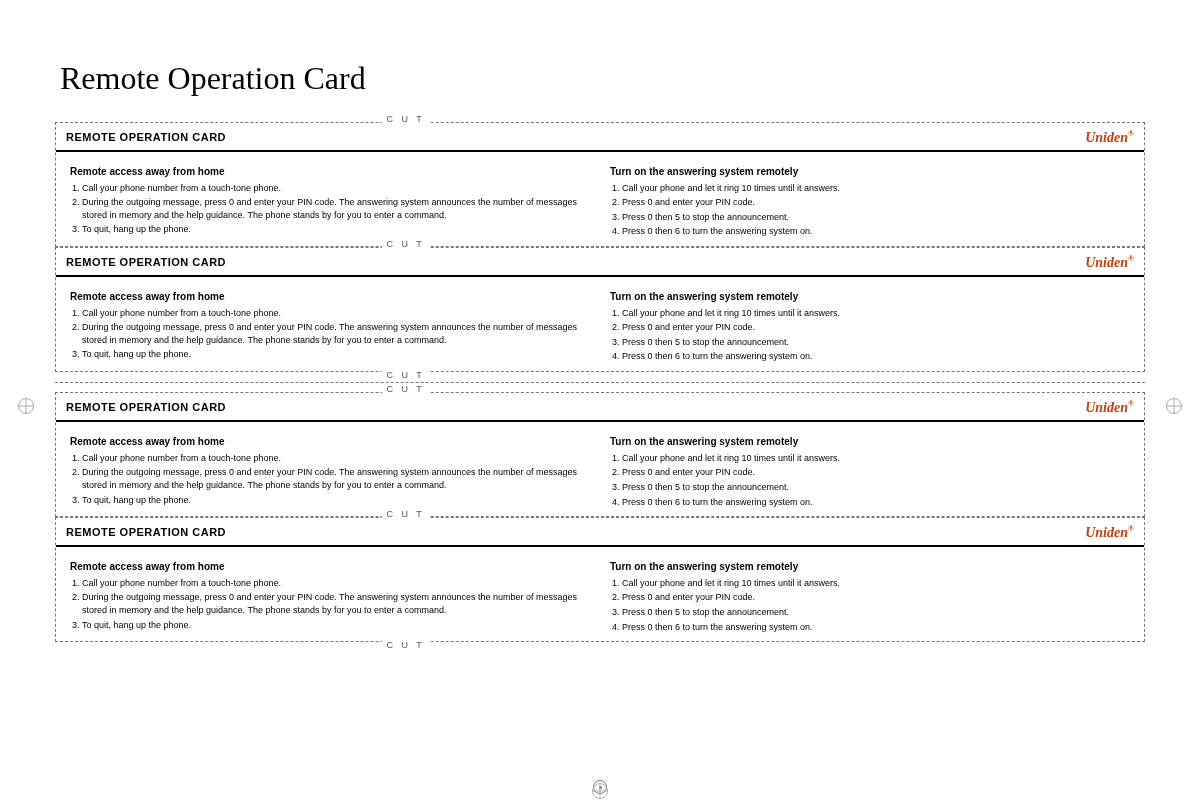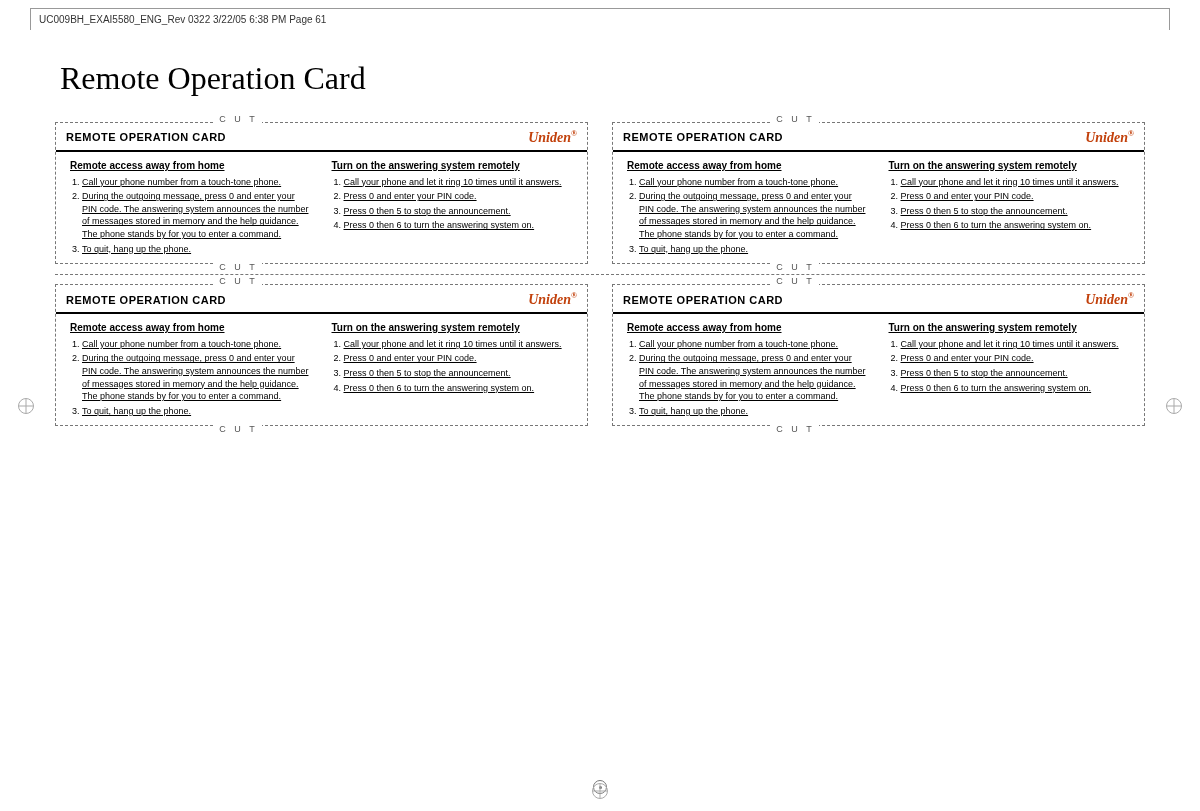--- a/index.html
+++ b/index.html
@@ -62,22 +62,21 @@
 
     .uniden-logo sup {
       font-size: 8px;
       font-style: normal;
     }
 
     .card-body {
       display: grid;
       grid-template-columns: 1fr 1fr;
       gap: 8px;
-      padding: 8px 8px 8px 8px;
-      text-decoration: underline;
+      padding: 14px 8px 8px 8px;
     }
 
     .card-section {
       padding: 0 6px;
     }
 
     .card-section:first-child {
       border-right: none;
     }
 
@@ -96,34 +95,30 @@
     .cards-area {
       position: absolute;
       top: 122px;
       left: 55px;
       right: 55px;
       bottom: 35px;
     }
 
     .row {
       display: flex;
-      flex-direction: row;
+      flex-direction: column;
       position: relative;
-      align-items: flex-end;
     }
 
   </style>
 </head>
 <body>
 
 <div class="full-layout">
 
-  <div class="header-bar">
-    <span>UC009BH_EXAI5580_ENG_Rev 0322   3/22/05   6:38 PM   Page 61</span>
-  </div>
 
   <div class="page-title">Remote Operation Card</div>
 
   <div class="cards-area">
 
     <div class="row" style="margin-bottom:0;">
 
       <div style="flex:1; position:relative;">
         <div style="position:relative; border:1px dashed #777; background:#fff;">
 

